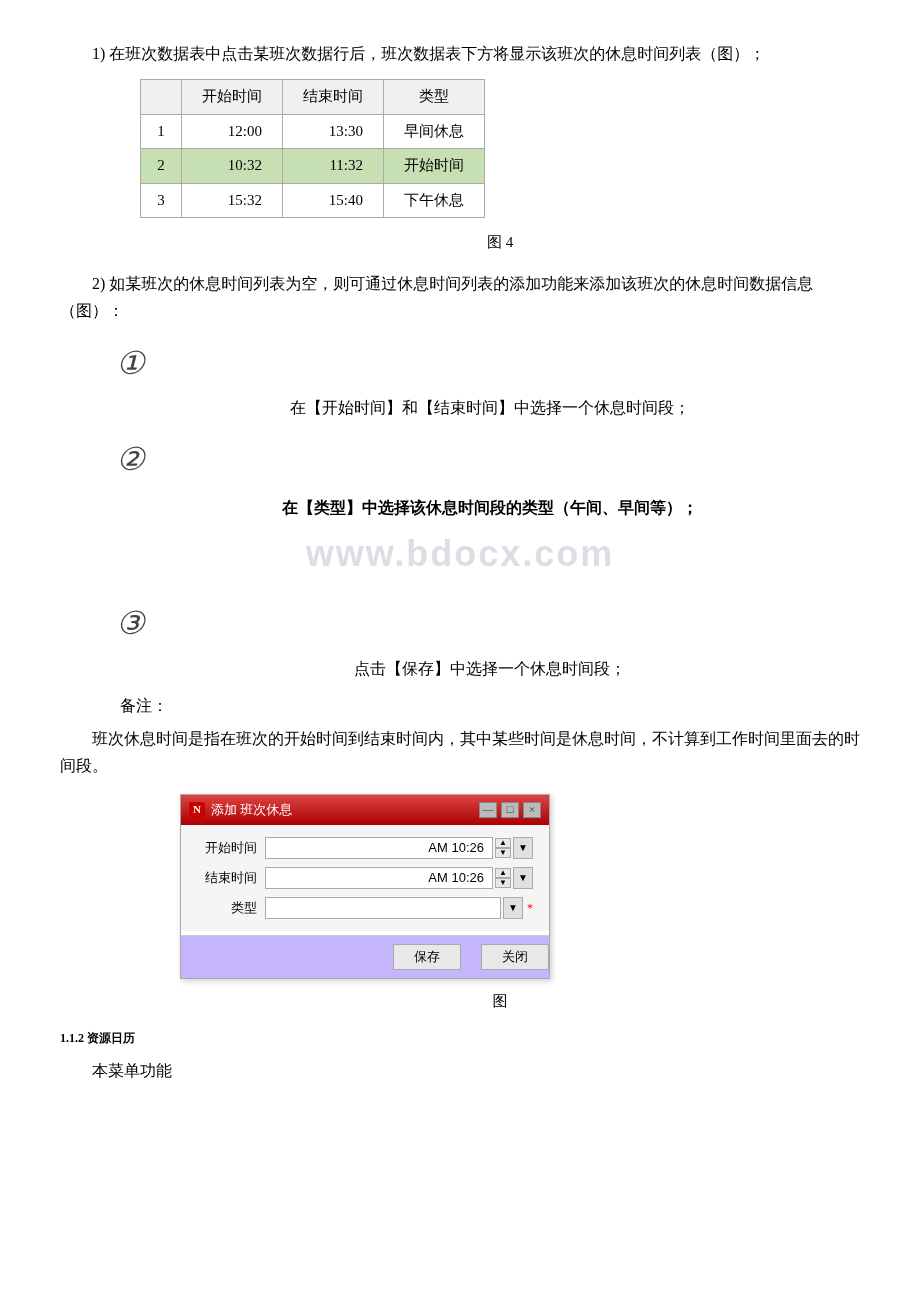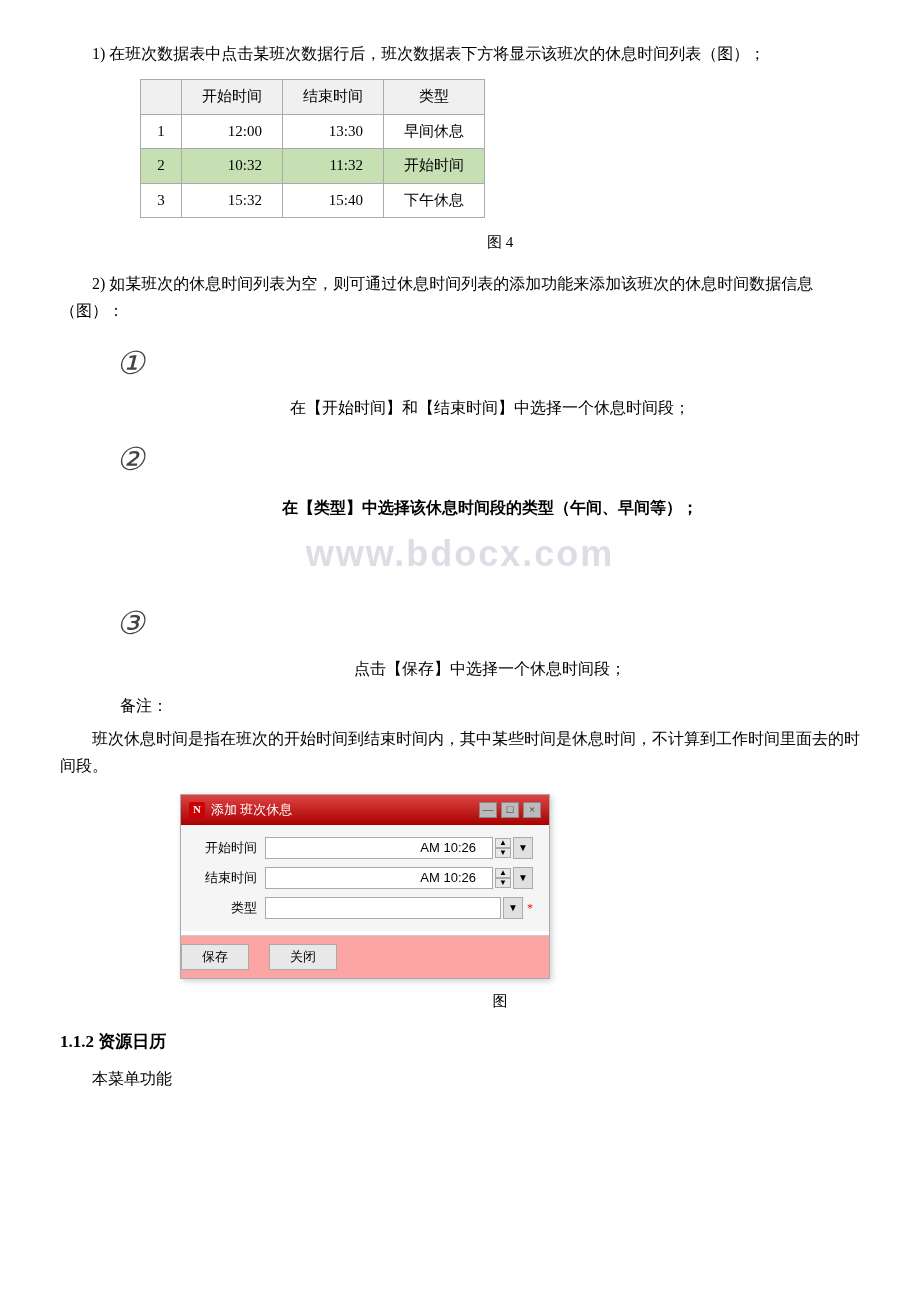--- a/index.html
+++ b/index.html
@@ -129,21 +129,21 @@
     }
     .dialog-input-group {
       display: flex;
       align-items: center;
       flex: 1;
     }
     .dialog-input {
       flex: 1;
       border: 1px solid #aaa;
       background: #fff;
-      padding: 2px 16px;
+      padding: 2px 8px;
       font-size: 13px;
       height: 22px;
     }
     .dialog-spinner {
       display: flex;
       flex-direction: column;
       margin-left: 2px;
     }
     .dialog-spinner-btn {
       width: 16px;
@@ -168,39 +168,39 @@
       justify-content: center;
       cursor: pointer;
       margin-left: 2px;
     }
     .dialog-required {
       color: red;
       font-size: 12px;
       margin-left: 4px;
     }
     .dialog-footer {
-      background: #fca5a5;
+      background: #c4b5fd;
       border-top: 1px solid #ccc;
       display: flex;
-      justify-content: flex-start;
+      justify-content: flex-end;
       gap: 20px;
       padding: 8px 0;
       margin-top: 4px;
     }
     .dialog-footer-btn {
       background: #e8e8e8;
       border: 1px solid #aaa;
       padding: 3px 20px;
       font-size: 13px;
       cursor: pointer;
       font-family: "SimSun", serif;
     }
 
     .section-heading {
-      font-size: 17px;
+      font-size: 12px;
       font-weight: bold;
       margin: 14px 0 8px 0;
     }
 
     .watermark-text {
       position: absolute;
       top: 50%;
       left: 50%;
       transform: translate(-50%, -50%) rotate(-15deg);
       font-size: 28px;

